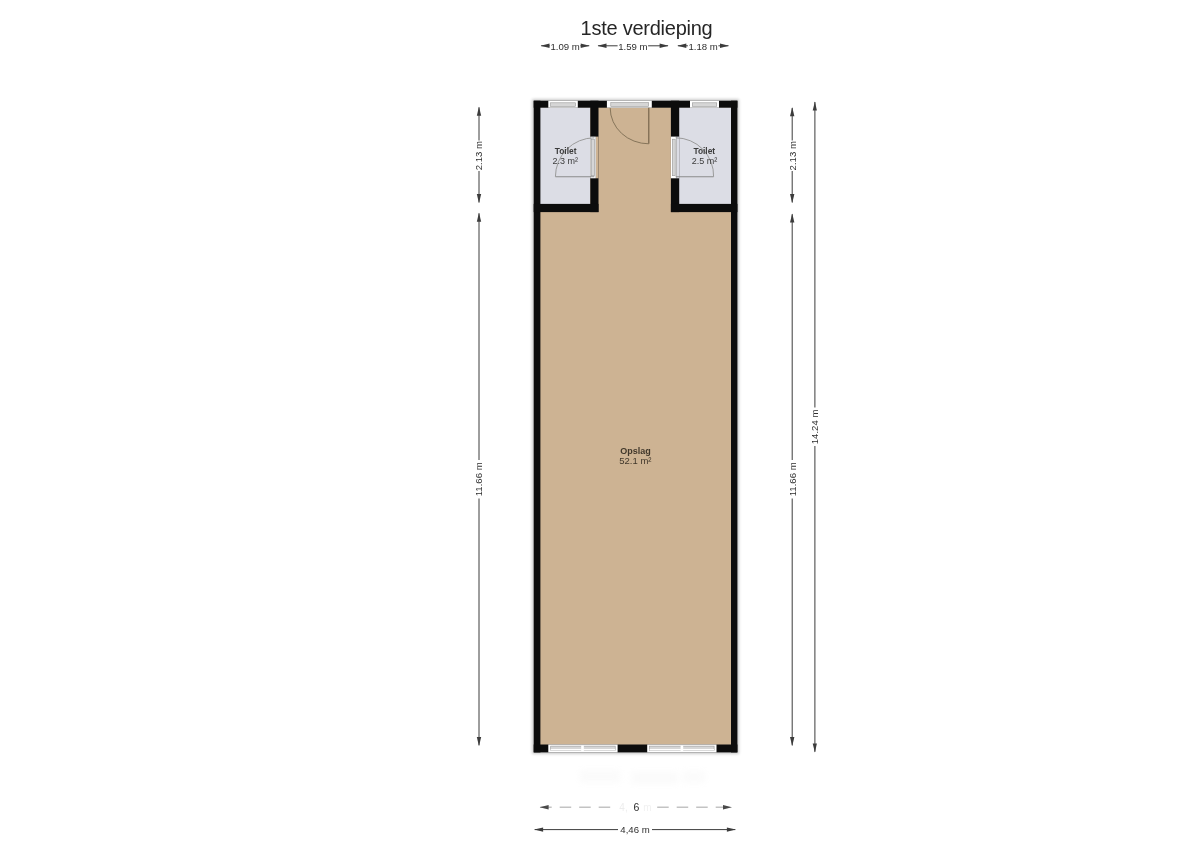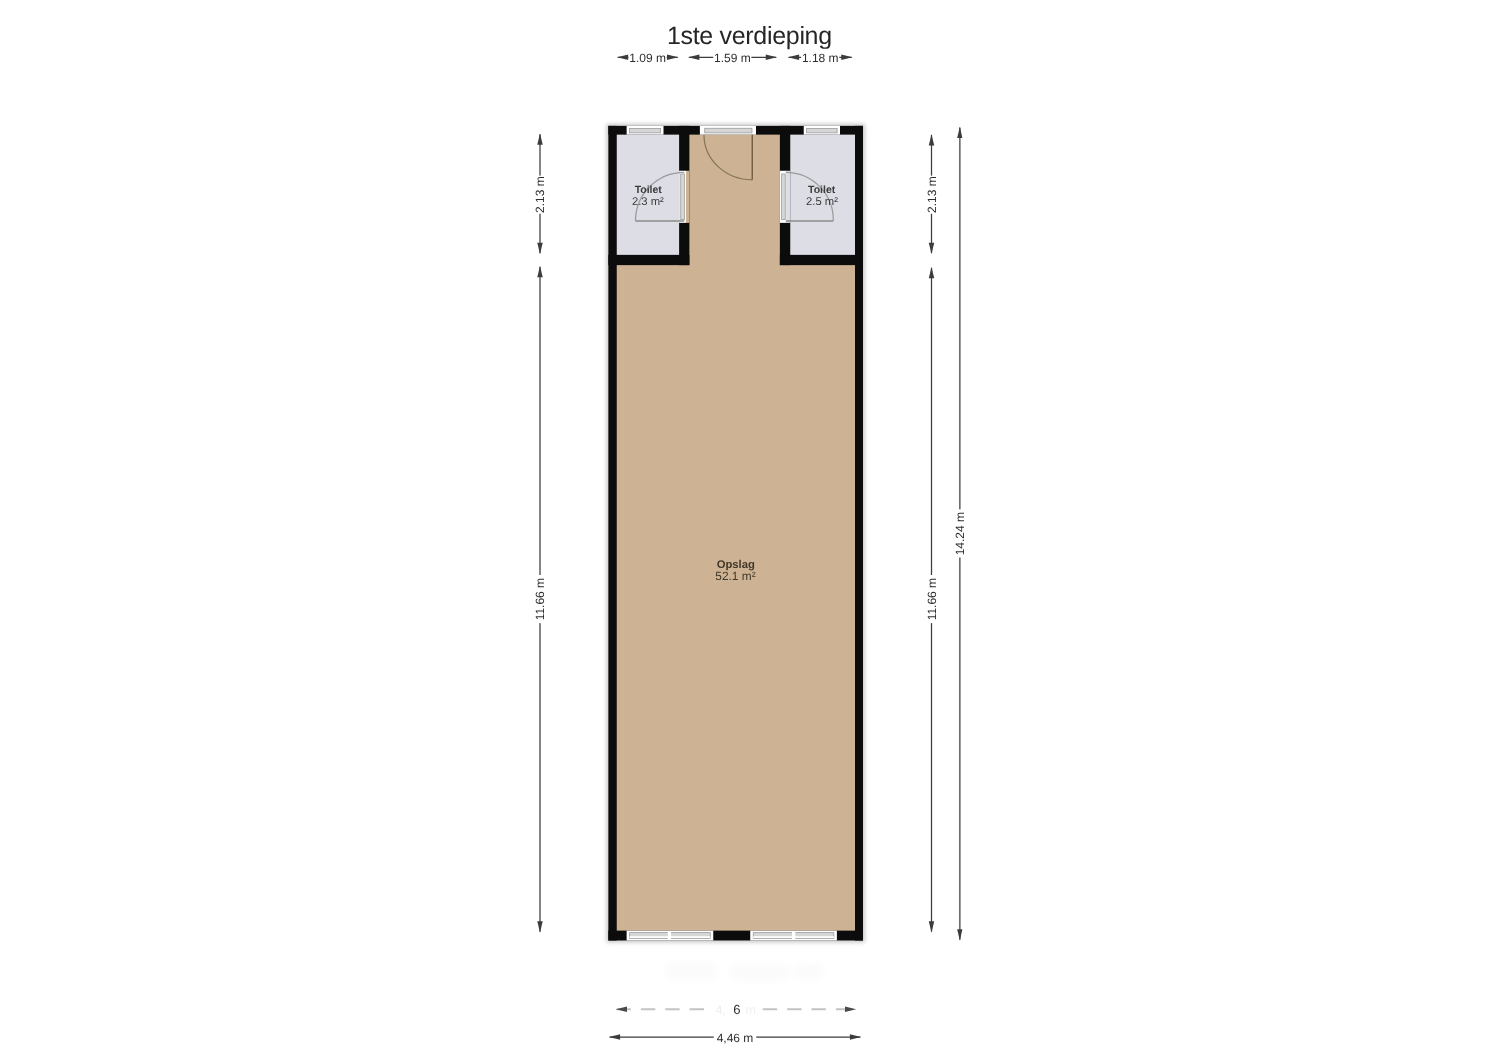--- a/index.html
+++ b/index.html
@@ -1,17 +1,17 @@
 <!DOCTYPE html>
 <html><head>
 <meta charset="utf-8">
 <style>
   html,body{margin:0;padding:0;background:#ffffff;}
   #stage{position:relative;width:1140px;height:849px;background:#ffffff;overflow:hidden;
-         font-family:"Liberation Sans", sans-serif;}
+         font-family:"Liberation Sans", sans-serif;margin-left:47px;}
   svg{position:absolute;left:0;top:0;}
   text{font-family:"Liberation Sans", sans-serif;}
 </style>
 </head>
 <body>
 <div id="stage">
 <svg width="1200" height="849" viewBox="0 0 1200 849">
   <defs>
     <filter id="soft" x="-20%" y="-20%" width="140%" height="140%">
       <feGaussianBlur stdDeviation="1.6"></feGaussianBlur>

